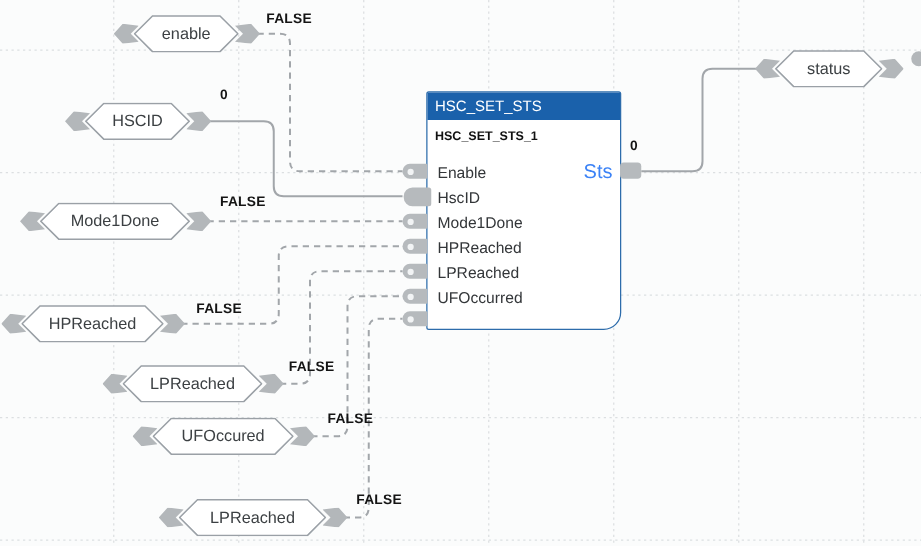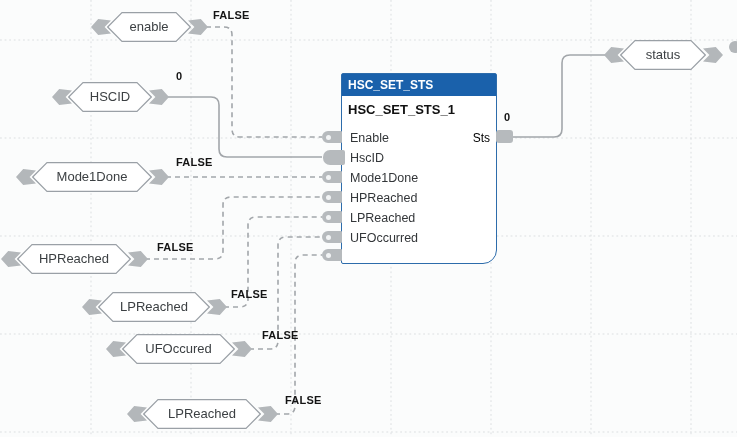--- a/index.html
+++ b/index.html
@@ -21,34 +21,34 @@
   .conn-l{left:-16px; clip-path:polygon(0% 50%, 36% 0%, 100% 10%, 68% 50%, 100% 90%, 36% 100%);}
   .conn-r{clip-path:polygon(0% 10%, 64% 0%, 100% 50%, 64% 100%, 0% 90%, 32% 50%);}
   
   .fb-block{
     position:absolute; left:341px; top:73px; width:156px; height:191px;
     background:#ffffff; border:1.6px solid #2d6cab;
     border-radius:2px 2px 14px 2px; box-sizing:border-box;
   }
   .fb-header{
     height:22px; line-height:22px; background:#1a61ab; color:#ffffff;
-    font-size:12px; font-weight:bold; padding-left:6px;
+    font-size:12px; font-weight:normal; padding-left:6px;
     white-space:nowrap; overflow:hidden;
   }
   .fb-instance{
     height:26px; line-height:28px; color:#111111;
-    font-size:13px; font-weight:bold; padding-left:6px; white-space:nowrap;
+    font-size:10px; font-weight:bold; padding-left:6px; white-space:nowrap;
   }
   .pin-label{
     position:absolute; left:8px; height:20px; line-height:20px;
     font-size:12.5px; color:#333639; white-space:nowrap;
   }
   .out-label{
     position:absolute; right:6px; height:20px; line-height:20px;
-    font-size:12px; color:#000000;
+    font-size:16px; color:#3b82f6;
   }
   .pin-conn{
     position:absolute; width:20px; height:12px; background:#b6babd;
     border-radius:6px 1px 1px 6px;
   }
   .pin-dot{
     position:absolute; left:4px; top:3.5px; width:5px; height:5px;
     border-radius:50%; background:#f2f4f5;
   }
   .hscid-conn{

